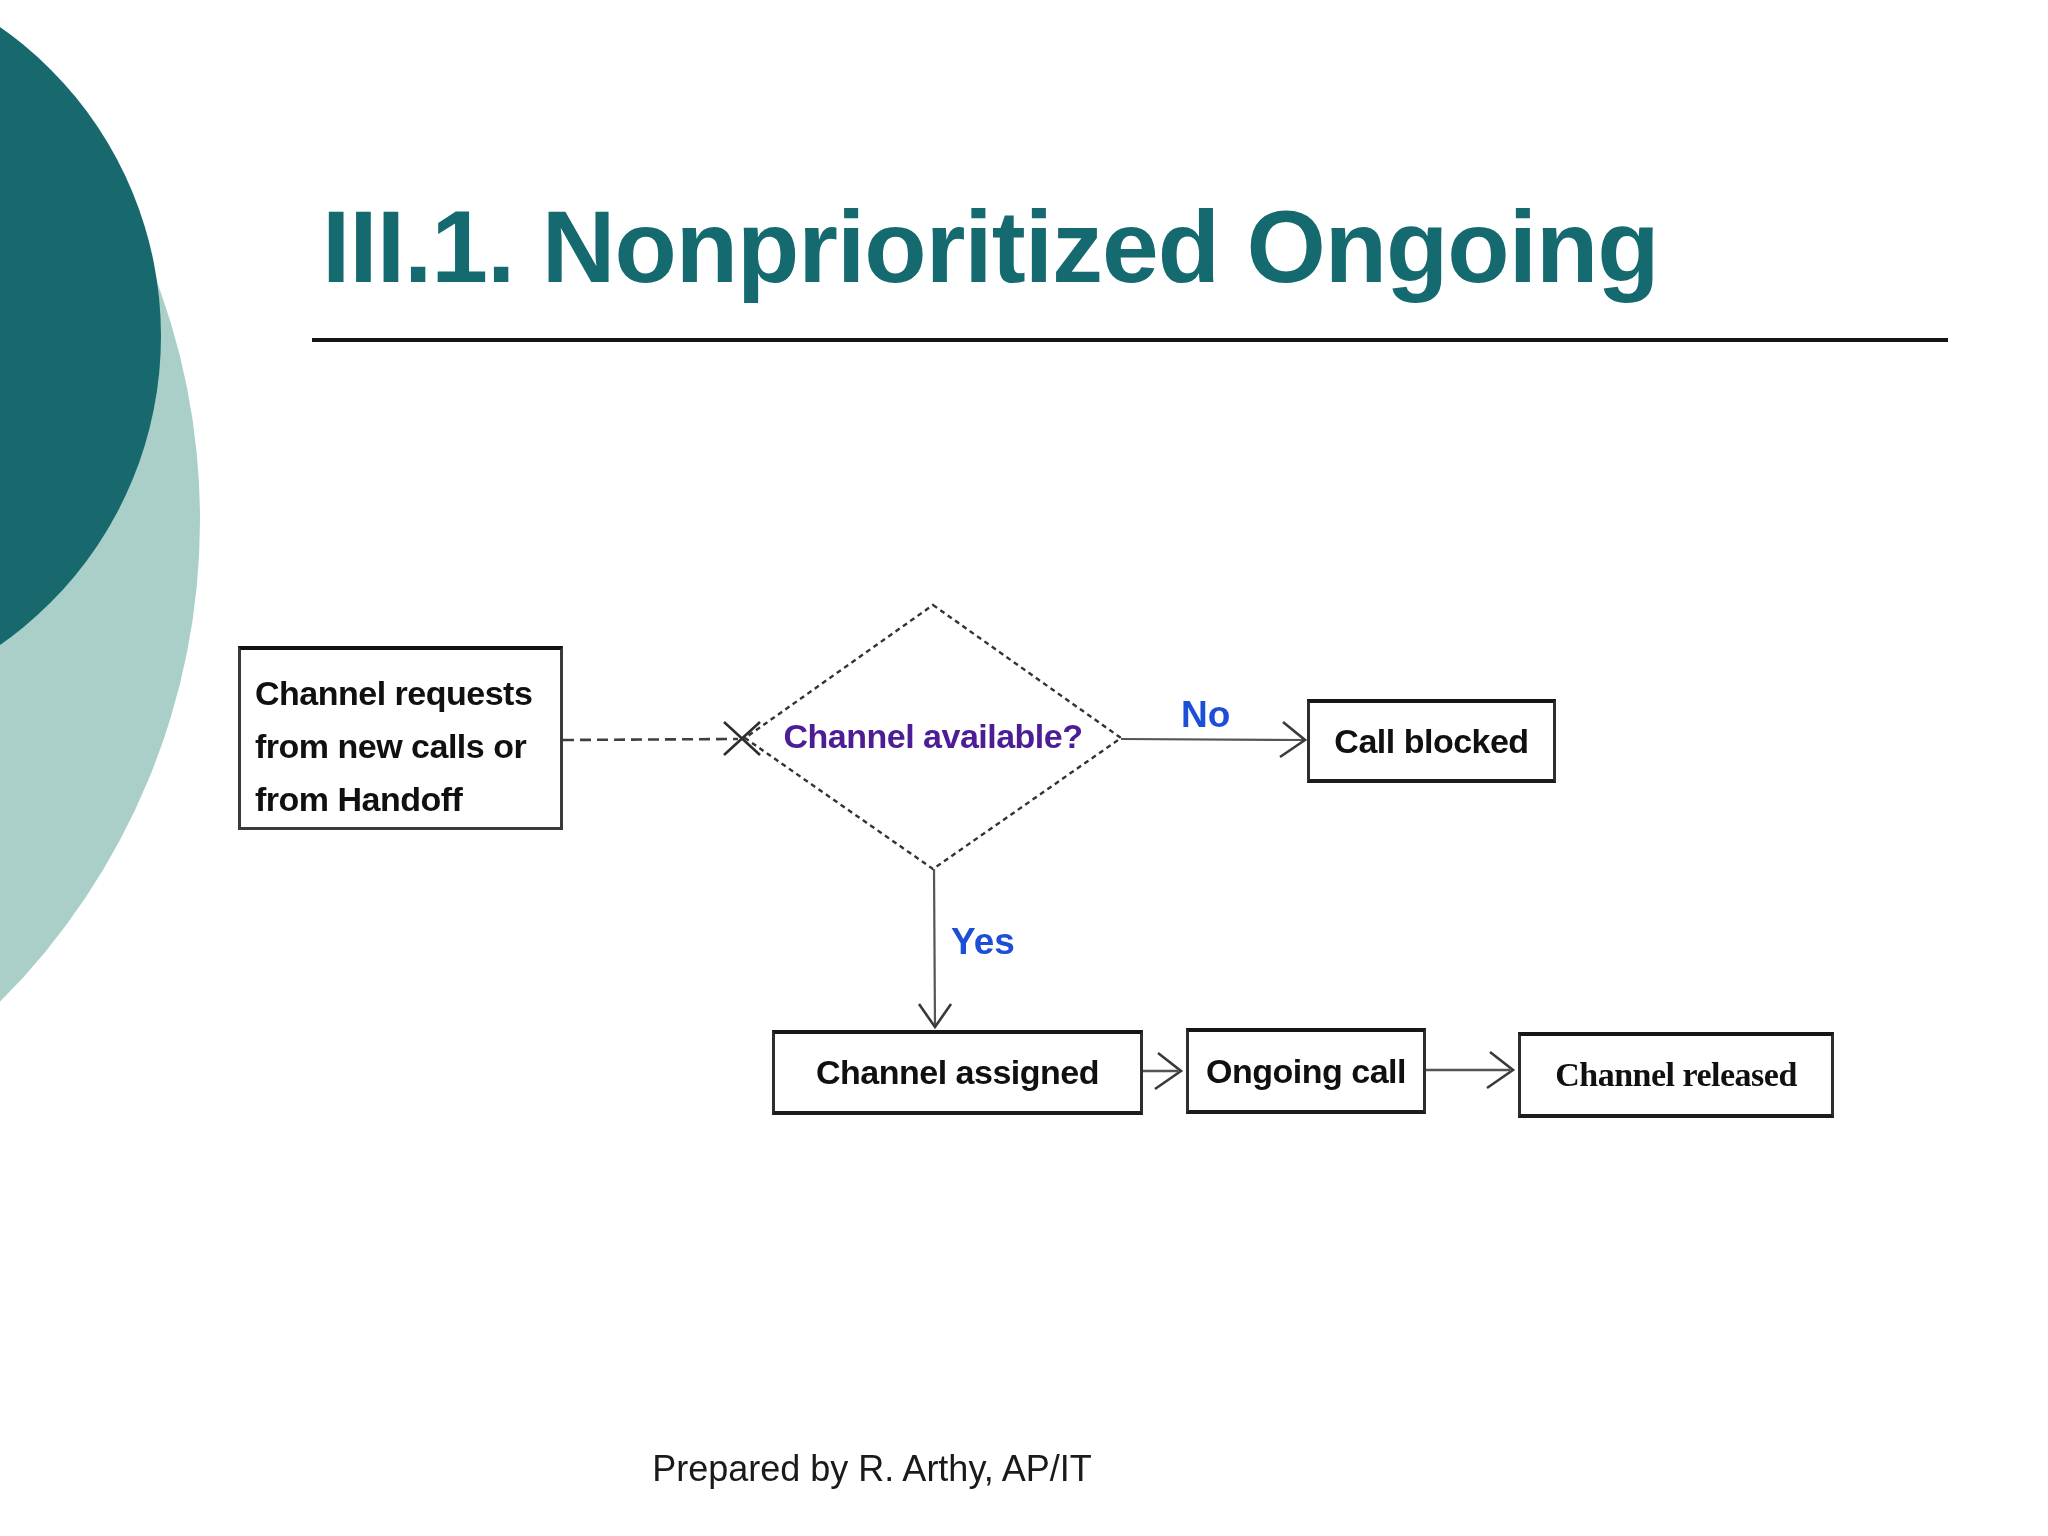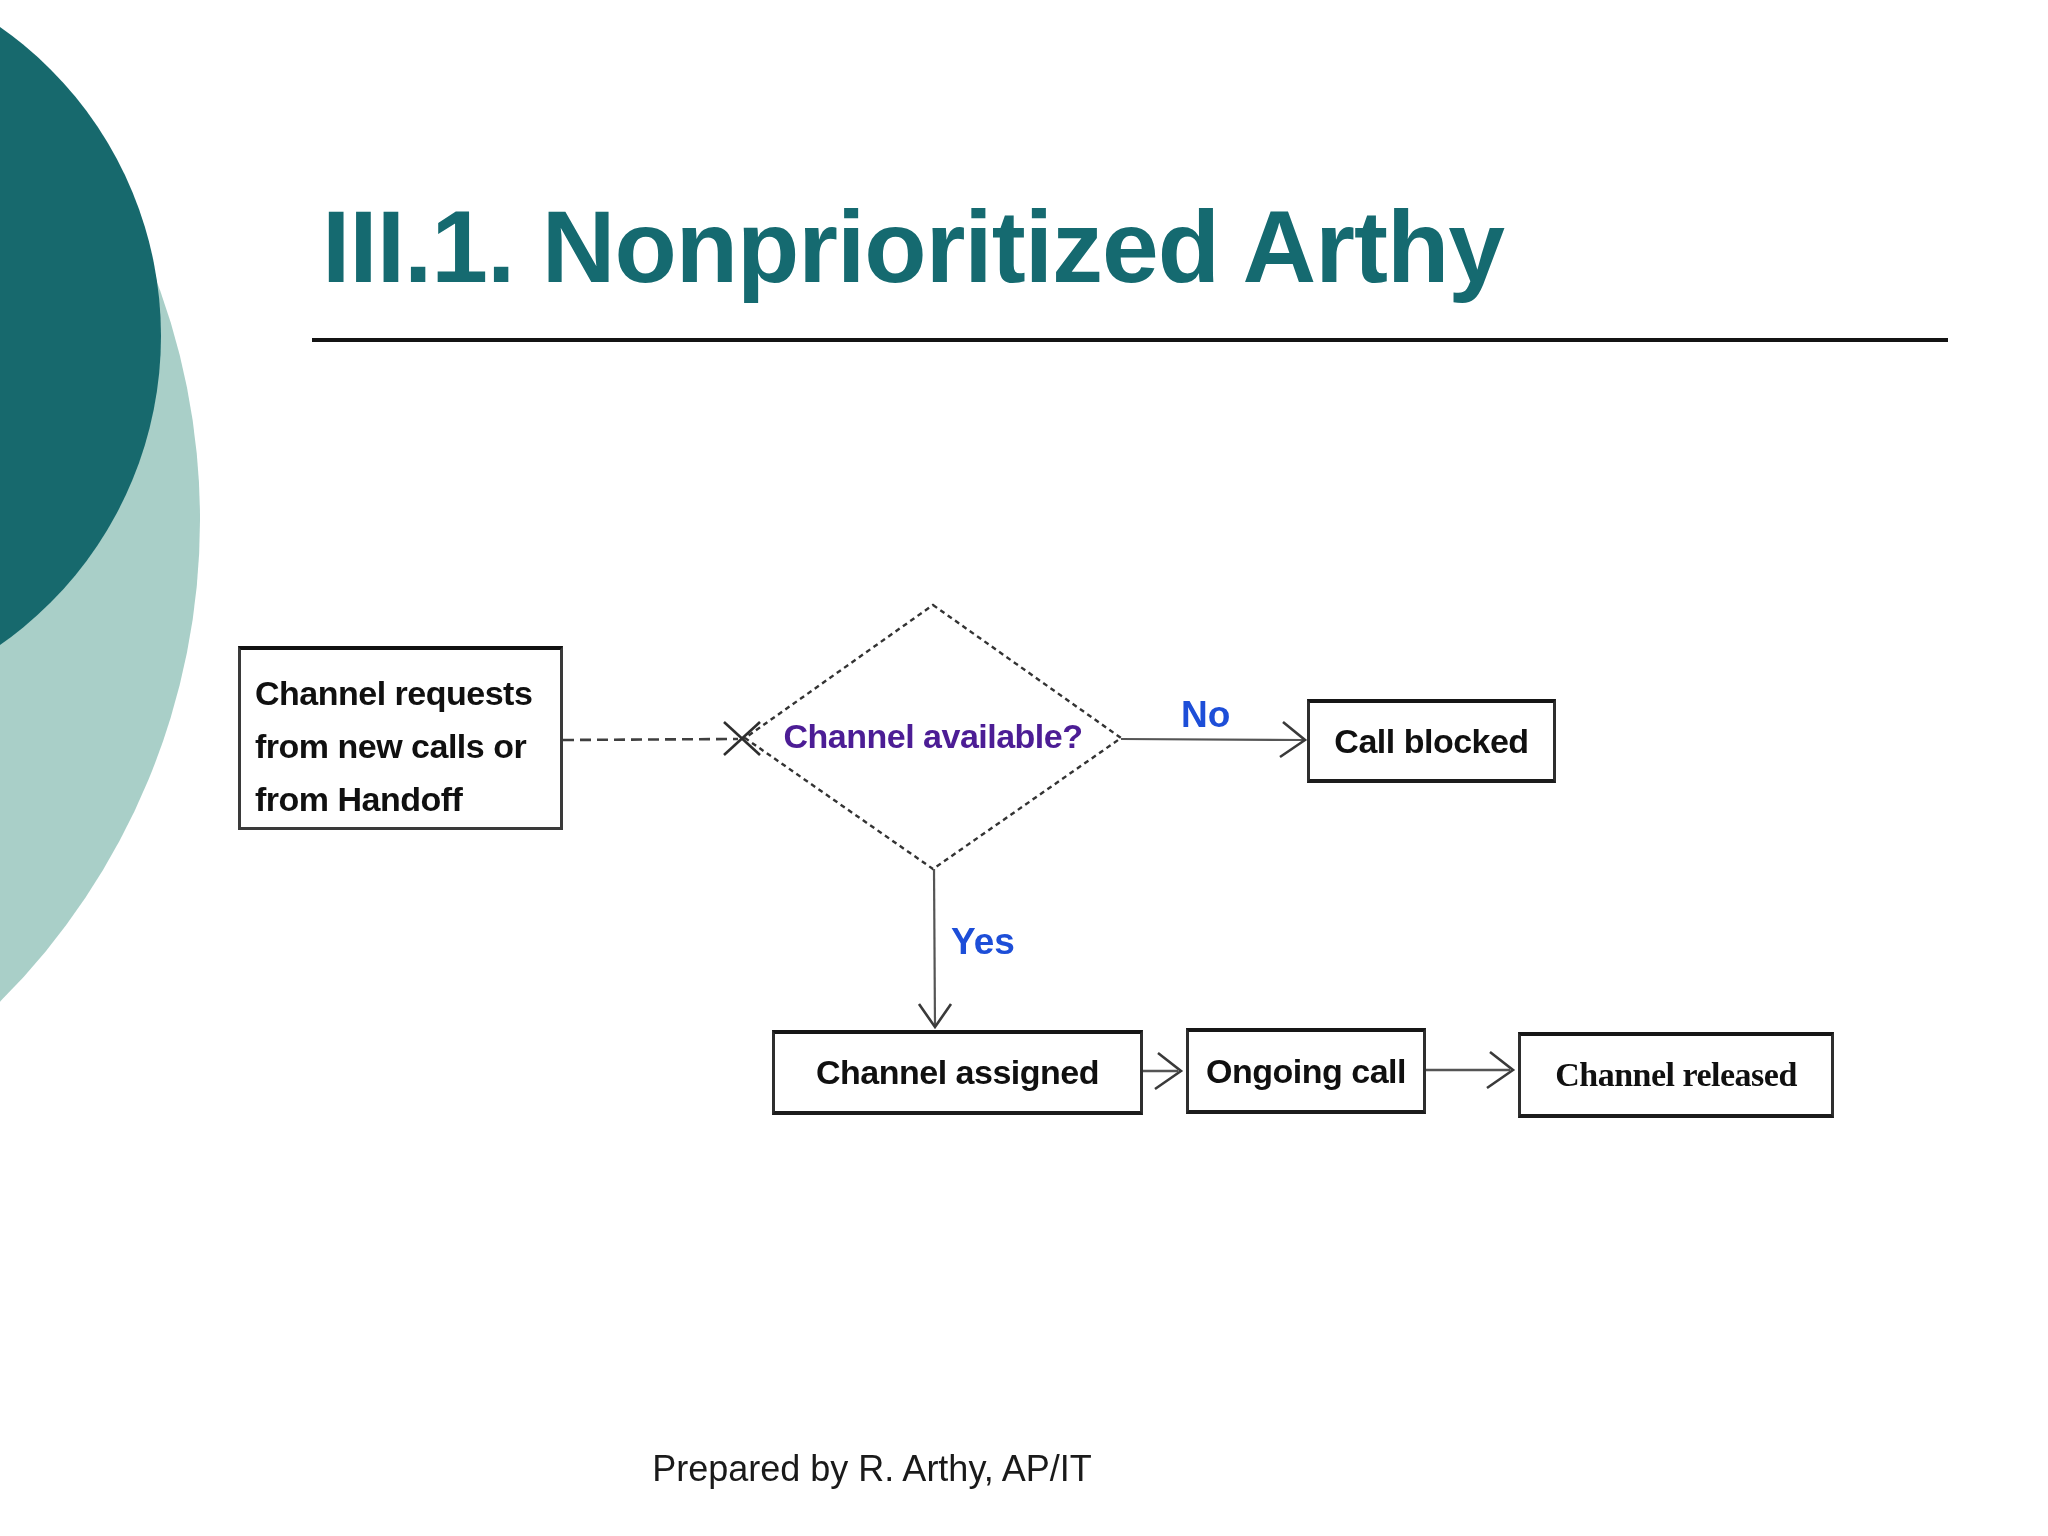--- a/index.html
+++ b/index.html
@@ -63,21 +63,21 @@
   .fc-label.yes{left:951px;top:921px;}
 </style>
 </head>
 <body>
 
 <div class="slide">
 
   <div class="circle circle-light"></div>
   <div class="circle circle-dark"></div>
 
-  <div class="title">III.1. Nonprioritized Arthy</div>
+  <div class="title">III.1. Nonprioritized Ongoing</div>
   <div class="title-rule"></div>
 
   <svg class="fc-svg" width="2048" height="1536" viewBox="0 0 2048 1536">
 
     <line x1="563" y1="740" x2="738" y2="739" stroke="#3f3f3f" stroke-width="2.6" stroke-dasharray="11 6"></line>
 
     <g>
       <line x1="724" y1="722" x2="760" y2="755" stroke="#2e2e2e" stroke-width="2.6"></line>
       <line x1="724" y1="755" x2="760" y2="722" stroke="#2e2e2e" stroke-width="2.6"></line>
     </g>

